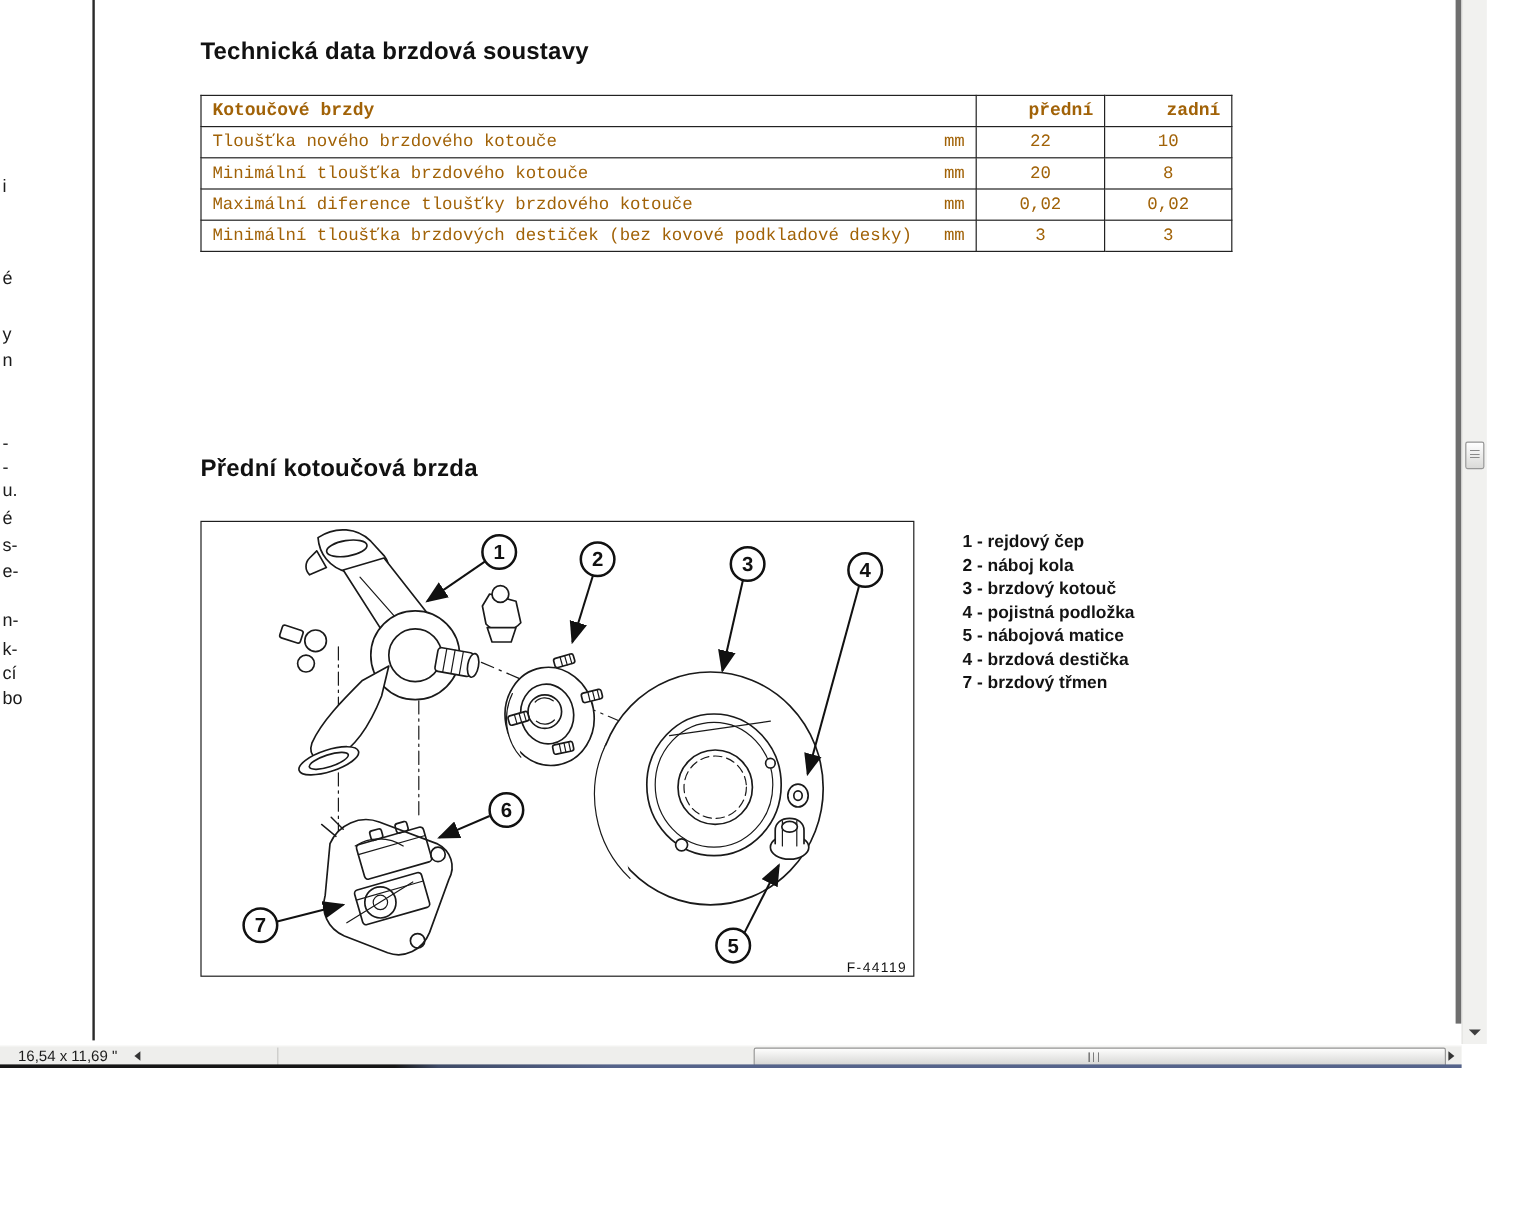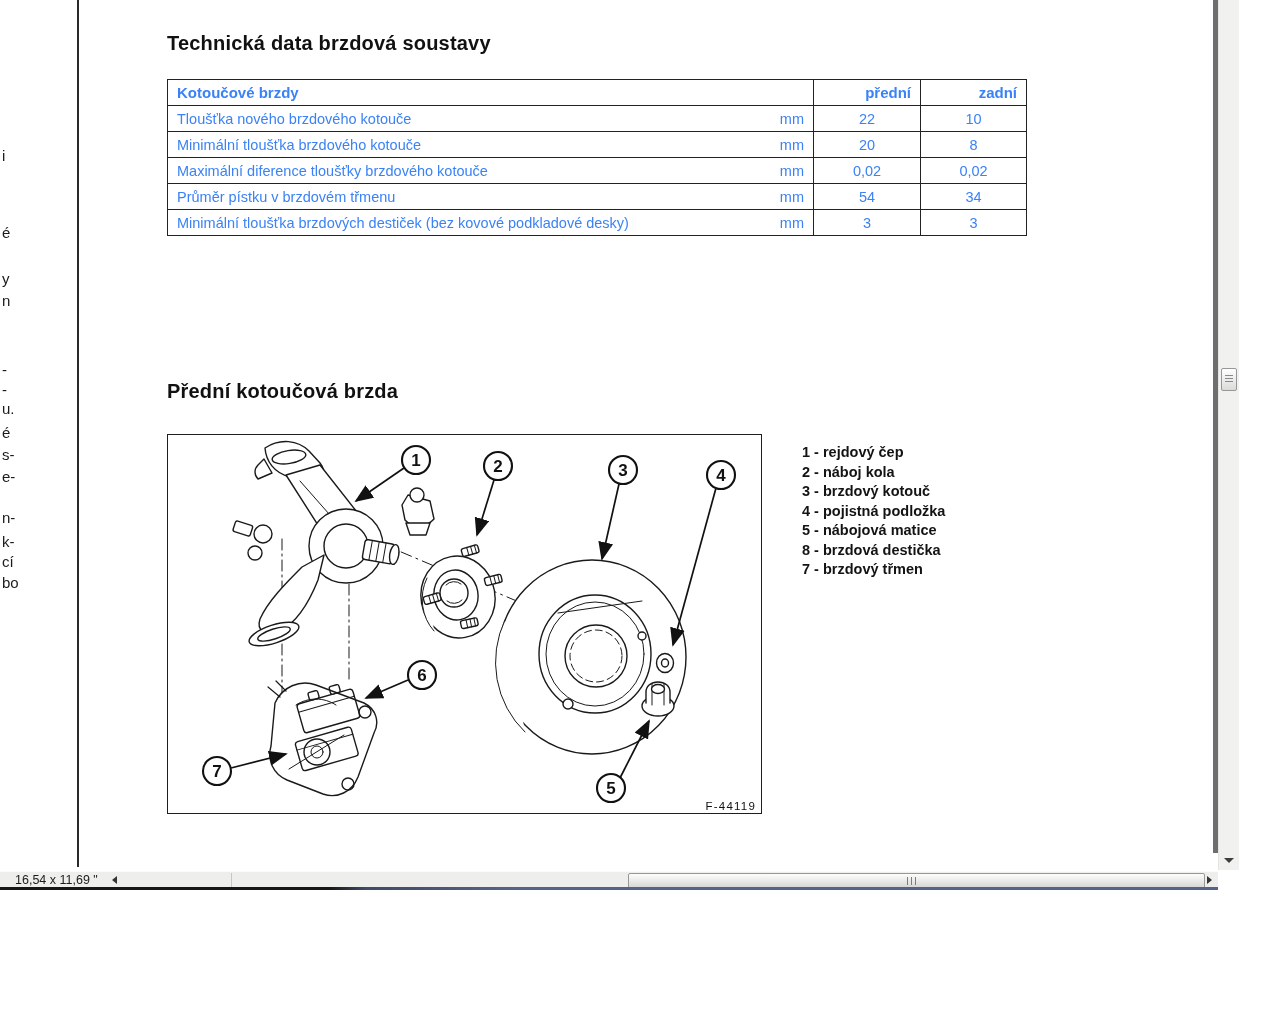--- a/index.html
+++ b/index.html
@@ -17,21 +17,21 @@
   
   .page-left-edge{left:77px;top:0;width:2px;height:867px;background:#2a2a2a;}
   .page-edge-shadow{left:1213px;top:0;width:5px;height:853px;background:#6e6e6e;}
 
   
   .doc-title{left:167px;top:32px;font-size:20px;font-weight:bold;color:#111;letter-spacing:.2px;}
   .section-title{left:167px;top:380px;font-size:20px;font-weight:bold;color:#111;letter-spacing:.2px;}
 
   
   table.spec{left:167px;top:79px;width:859px;border-collapse:collapse;table-layout:fixed;
-    position:absolute;font-size:14.5px;color:#3b82f6;}
+    position:absolute;font-size:14.5px;color:#a16207;font-family:Liberation Mono, monospace;}
   .spec th,.spec td{border:1.5px solid #222;padding:0 9px;height:25px;overflow:hidden;white-space:nowrap;}
   .spec th{font-weight:bold;font-size:15px;text-align:right;}
   .spec th.lbl{text-align:left;}
   .spec td.lbl{text-align:left;}
   .spec td.lbl .unit{float:right;}
   .spec td.val{text-align:center;}
 
   
   .figure-box{left:167px;top:434px;width:593px;height:378px;border:1.6px solid #1e1e1e;background:#fff;}
   .figure-box svg{display:block;width:100%;height:100%;}
@@ -114,25 +114,20 @@
         <td class="lbl"><span>Minimální tloušťka brzdového kotouče</span><span class="unit">mm</span></td>
         <td class="val">20</td>
         <td class="val">8</td>
       </tr>
       <tr>
         <td class="lbl"><span>Maximální diference tloušťky brzdového kotouče</span><span class="unit">mm</span></td>
         <td class="val">0,02</td>
         <td class="val">0,02</td>
       </tr>
       <tr>
-        <td class="lbl"><span>Průměr pístku v brzdovém třmenu</span><span class="unit">mm</span></td>
-        <td class="val">54</td>
-        <td class="val">34</td>
-      </tr>
-      <tr>
         <td class="lbl"><span>Minimální tloušťka brzdových destiček (bez kovové podkladové desky)</span><span class="unit">mm</span></td>
         <td class="val">3</td>
         <td class="val">3</td>
       </tr>
     </tbody>
 </table>
 
 <div class="abs section-title">Přední kotoučová brzda</div>
 
 <div class="abs figure-box">
@@ -284,21 +279,21 @@
     <text x="588" y="375" text-anchor="end" fill="#111" font-size="11.5" letter-spacing="1.2">F-44119</text>
   </svg>
 </div>
 
 <ul class="abs legend" id="legend-host">
     <li>1 - rejdový čep</li>
     <li>2 - náboj kola</li>
     <li>3 - brzdový kotouč</li>
     <li>4 - pojistná podložka</li>
     <li>5 - nábojová matice</li>
-    <li>8 - brzdová destička</li>
+    <li>4 - brzdová destička</li>
     <li>7 - brzdový třmen</li>
   </ul>
 
 <div class="abs page-edge-shadow"></div>
 <div class="abs vscroll">
   <div class="vscroll-thumb">
     <div class="grip"></div>
   </div>
   <div class="vscroll-down">
     <div class="tri-down"></div>

